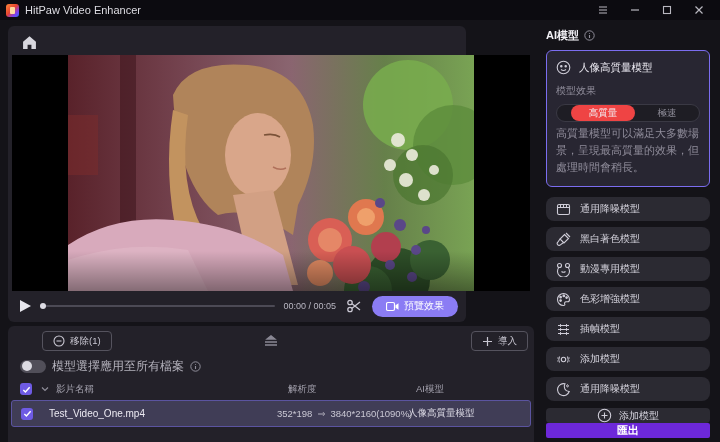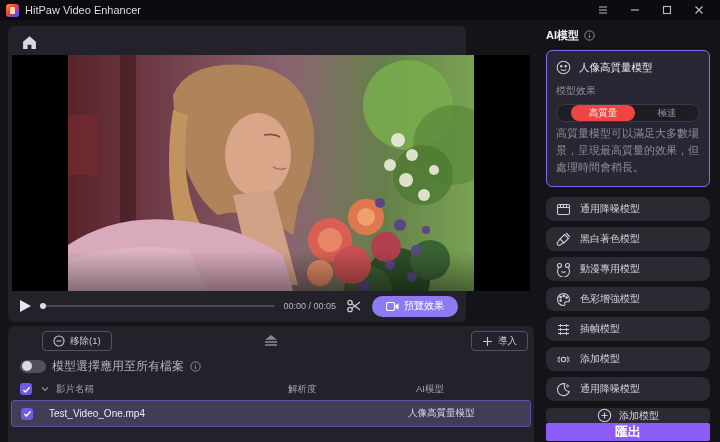--- a/index.html
+++ b/index.html
@@ -66,21 +66,21 @@
   .model-icon{width:15px;height:15px;color:#cfcdd8;flex:none;}
   .active-name{font-size:10.5px;color:#eceaf2;}
   .effect-label{font-size:10px;color:#8f8c9a;margin-top:9px;}
   .segment{margin-top:6px;height:18px;border:1px solid #3a3944;background:#1e1d24;border-radius:9px;display:flex;}
   .segment-opt{flex:1;display:flex;align-items:center;justify-content:center;font-size:9.5px;color:#8f8d99;border-radius:9px;cursor:pointer;}
   .segment-opt.selected{background:#ef4444;color:#f2f1f6;margin-left:14px;}
   .model-desc{margin-top:3px;font-size:11px;line-height:1.55;color:#8f8c9a;}
   .model-list{display:flex;flex-direction:column;gap:6px;}
   .model-item{height:24px;background:#2b2a32;border-radius:8px;display:flex;align-items:center;gap:9px;padding:0 10px;font-size:10px;color:#d6d4de;cursor:pointer;}
   .add-model{margin-top:7px;height:26px;background:#2b2a32;border-radius:4px;display:flex;align-items:center;justify-content:center;gap:7px;font-size:10px;color:#d6d4de;cursor:pointer;}
-  .export-btn{margin-top:auto;height:28px;border-radius:2px;background:#8b5cf6;border:none;color:#fff;font-size:13px;font-weight:bold;display:flex;align-items:center;justify-content:center;cursor:pointer;}
+  .export-btn{margin-top:auto;height:28px;border-radius:2px;background:#6d28d9;border:none;color:#fff;font-size:11px;font-weight:bold;display:flex;align-items:center;justify-content:center;cursor:pointer;}
 </style>
 </head>
 <body>
 
 <div class="titlebar">
   <div class="logo"></div>
   <span class="titlebar-title">HitPaw Video Enhancer</span>
   <div class="win-controls">
     <div class="win-btn">
       <svg width="12" height="12" viewBox="0 0 12 12">
@@ -263,20 +263,25 @@
     <span class="col-model">AI模型</span>
   </div>
 
   <div class="file-row">
     <div class="checkbox">
       <svg width="9" height="9" viewBox="0 0 10 10">
           <path d="M1.5 5.5l2.3 2.3 4.7-5.3" fill="none" stroke="#fff" stroke-width="1.6"></path>
         </svg>
     </div>
     <span class="file-name">Test_Video_One.mp4</span>
+    <span class="row-res">
+      <span>352*198</span>
+      <span class="row-arrow">⇒</span>
+      <span>3840*2160(1090%)</span>
+    </span>
     <span class="row-model">人像高質量模型</span>
   </div>
 </div>
 
 <div class="ai-panel">
   <div class="ai-header">
     <span class="ai-title">AI模型</span>
     <div class="info-icon">
       <svg width="11" height="11" viewBox="0 0 11 11">
           <circle cx="5.5" cy="5.5" r="4.7" fill="none" stroke="currentColor" stroke-width="1"></circle>

